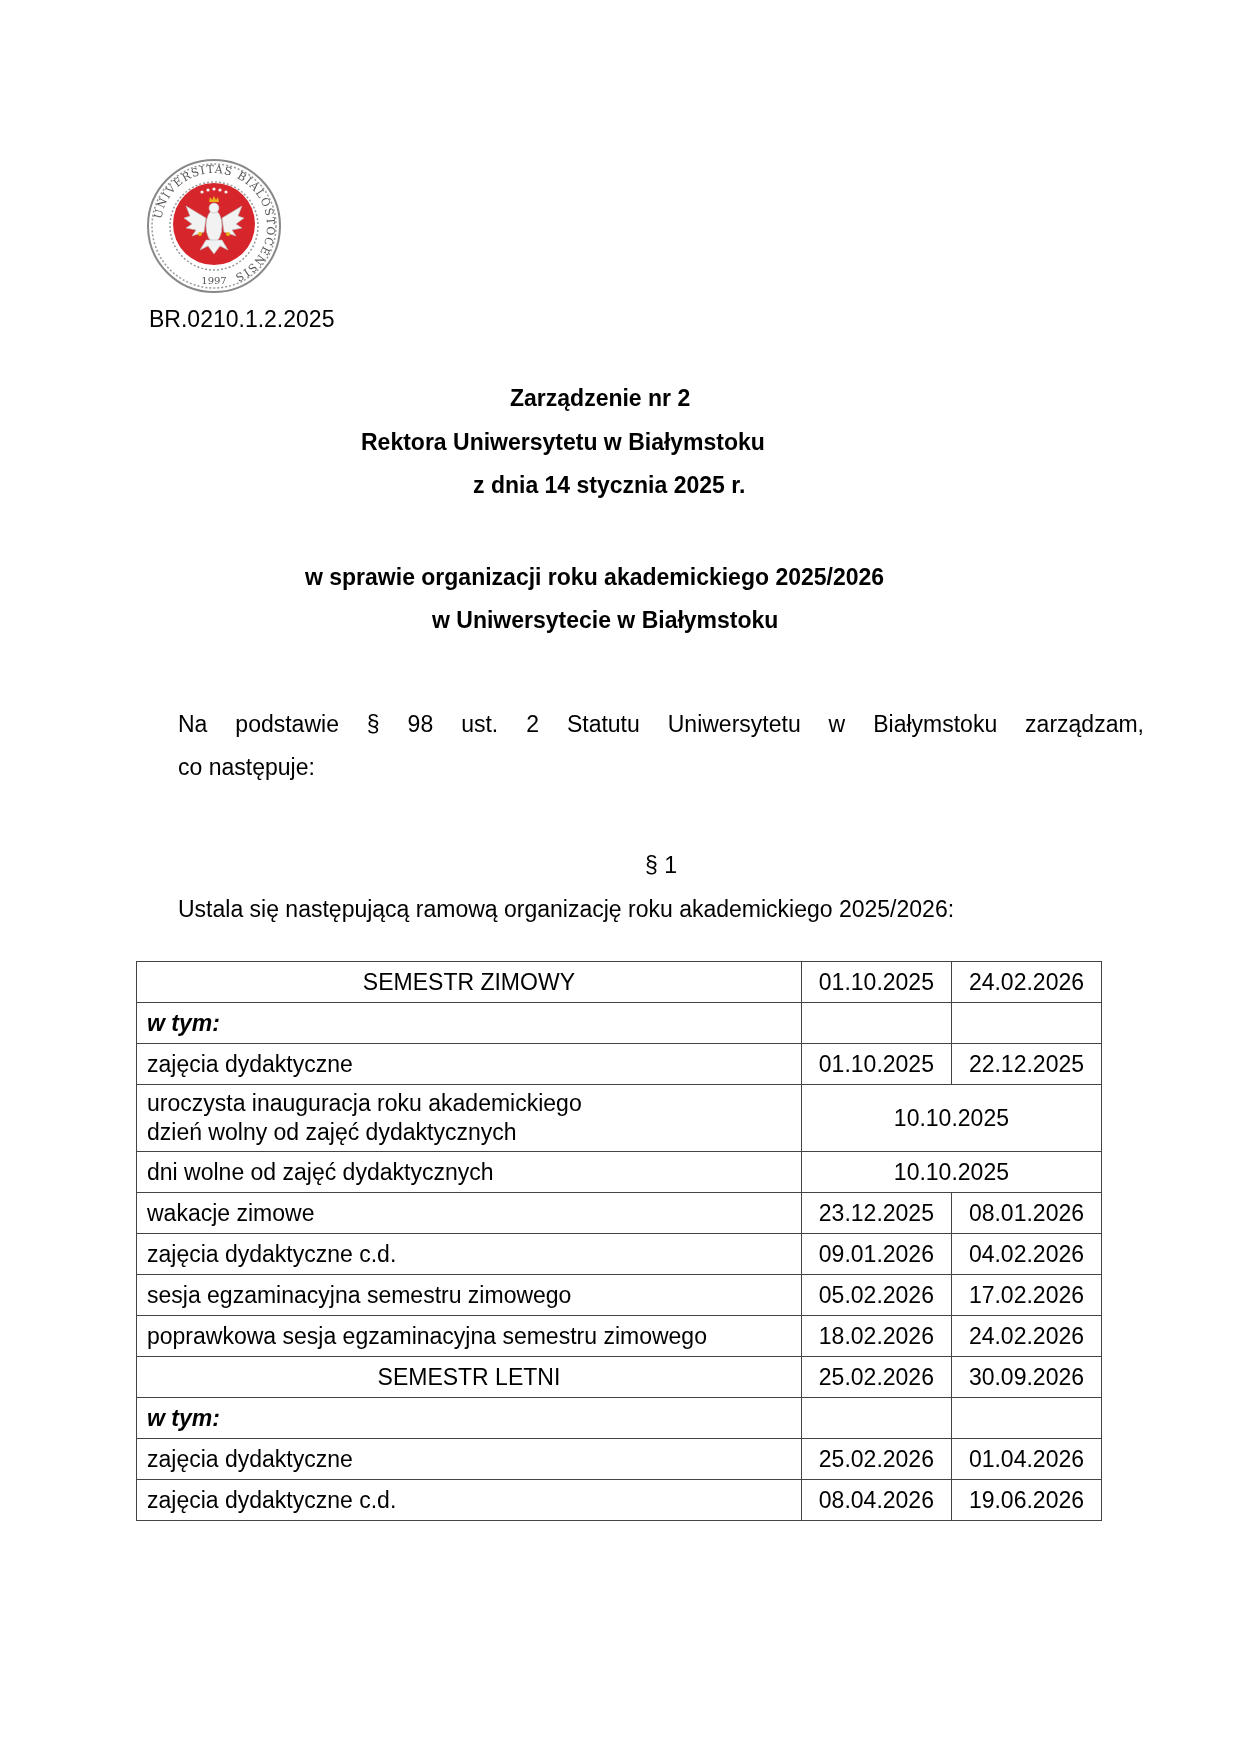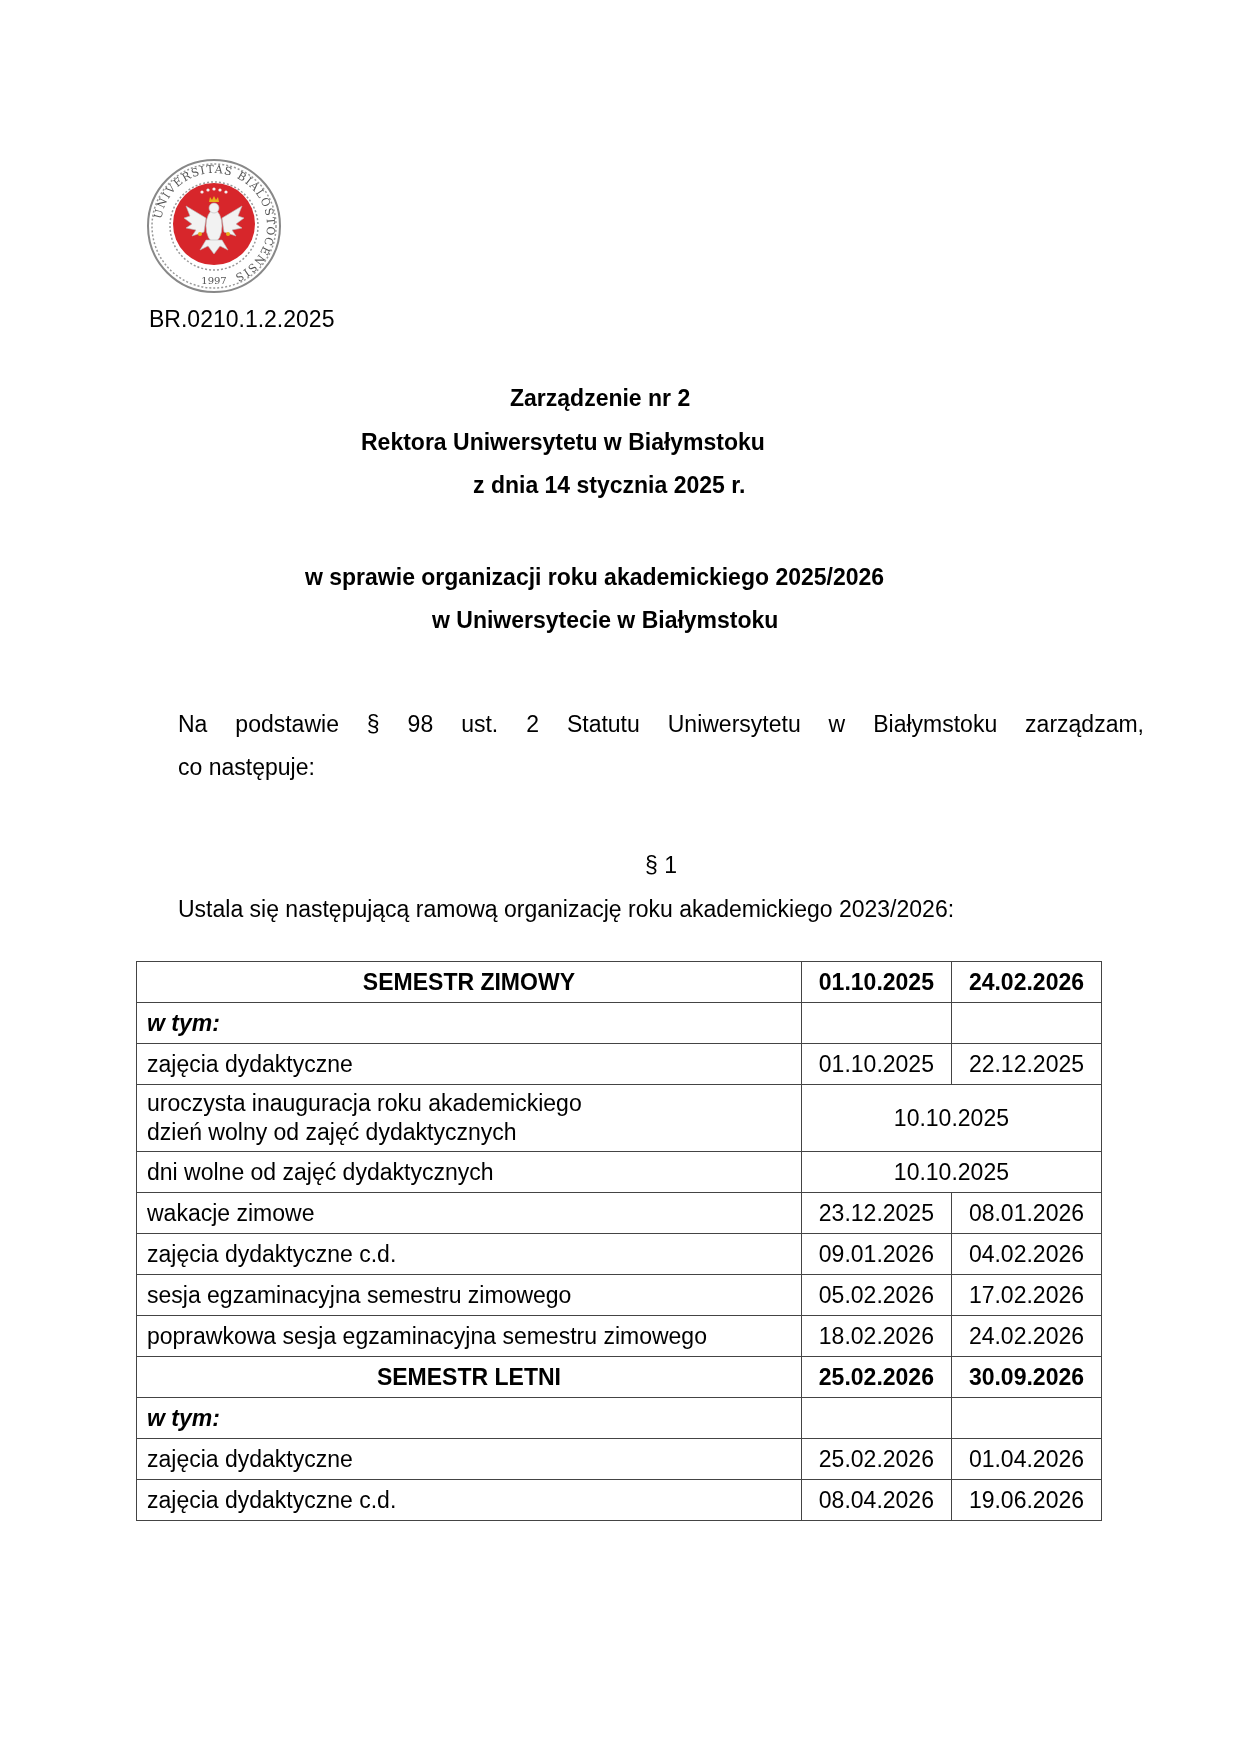--- a/index.html
+++ b/index.html
@@ -10,21 +10,21 @@
   .title-block { position: absolute; left: 0; width: 1241px; font-weight: bold; font-size: 23px; }
   .tl { position: absolute; white-space: nowrap; }
   .para { position: absolute; left: 134px; width: 966px; font-size: 23px; margin-left: 44px; }
   .justify { text-align: justify; text-align-last: justify; white-space: nowrap; }
   table.sched { position: absolute; left: 136px; top: 961px; width: 966px; border-collapse: collapse; font-size: 23px; }
   table.sched td { border: 1.5px solid #444; padding: 0 10px; height: 40px; vertical-align: middle; }
   table.sched td.c1 { width: 617px; }
   table.sched td.c2 { width: 143px; text-align: center; padding: 0; margin-left: 8px; }
   table.sched td.c3 { width: 143px; text-align: center; padding: 0; }
   table.sched td.span { text-align: center; }
-  table.sched tr.sem td { font-weight: bold; }
+  table.sched tr.sem td { font-weight: normal; }
   table.sched tr.sem td.c1 { text-align: center; }
   table.sched tr.wtym td.c1 { font-weight: bold; font-style: italic; }
   table.sched tr.tall td { height: 66px; line-height: 29px; }
 </style>
 </head>
 <body>
 
 <svg class="logo" viewBox="0 0 136 136">
   <circle cx="68" cy="68" r="66" fill="#ffffff" stroke="#888" stroke-width="2"></circle>
   <circle cx="68" cy="68" r="62" fill="none" stroke="#999" stroke-width="1.5" stroke-dasharray="2 2"></circle>
@@ -64,21 +64,21 @@
   <span class="tl" style="left:361px; top:429px;">Rektora Uniwersytetu w Białymstoku</span>
   <span class="tl" style="left:473px; top:472px;text-align:center;">z dnia 14 stycznia 2025 r.</span>
   <span class="tl" style="left:305px; top:564px;">w sprawie organizacji roku akademickiego 2025/2026</span>
   <span class="tl" style="left:432px; top:607px;">w Uniwersytecie w Białymstoku</span>
 </div>
 
 <div class="para justify" style="top:711px;">Na podstawie § 98 ust. 2 Statutu Uniwersytetu w Białymstoku zarządzam,</div>
 <div class="para" style="top:754px;">co następuje:</div>
 
 <div class="para" style="top:852px; text-align:center;">§ 1</div>
-<div class="para" style="top:896px;">Ustala się następującą ramową organizację roku akademickiego 2023/2026:</div>
+<div class="para" style="top:896px;">Ustala się następującą ramową organizację roku akademickiego 2025/2026:</div>
 
 <table class="sched">
   <tbody>
     <tr class="sem">
       <td class="c1">SEMESTR ZIMOWY</td>
       <td class="c2">01.10.2025</td>
       <td class="c3">24.02.2026</td>
     </tr>
     <tr class="wtym">
       <td class="c1">w tym:</td>

